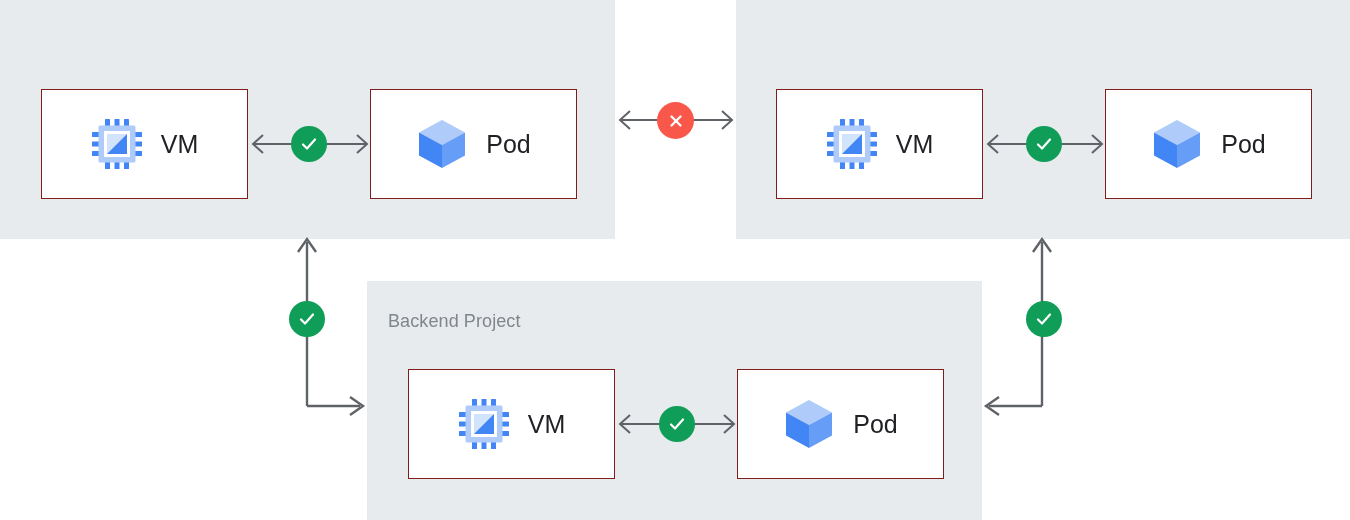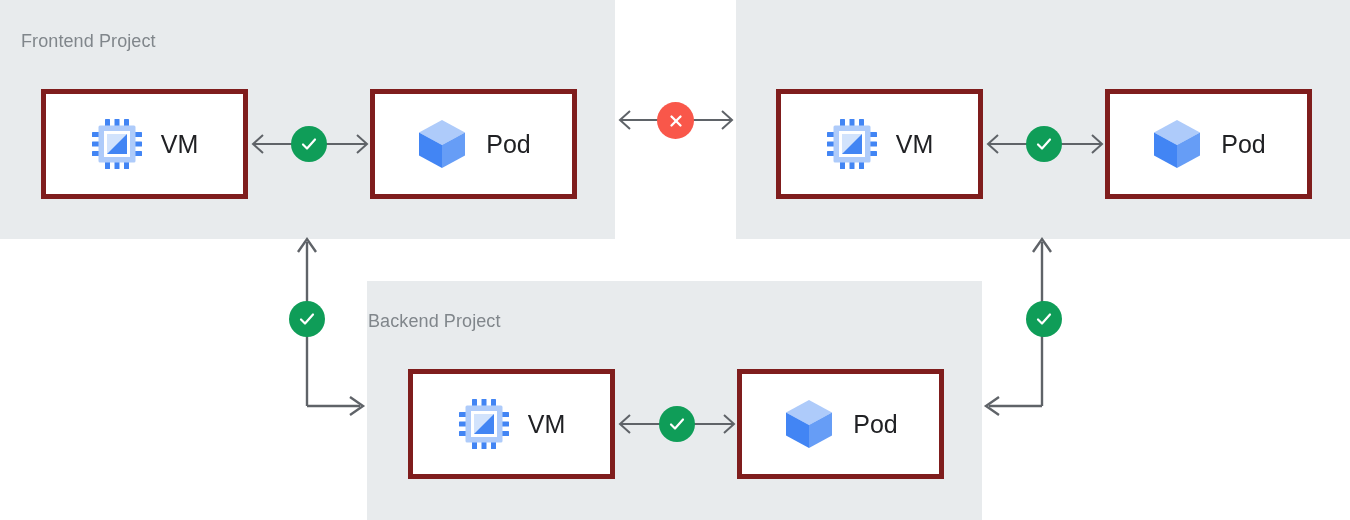--- a/index.html
+++ b/index.html
@@ -20,21 +20,21 @@
     font-size: 18px;
     color: #80868b;
     font-family: "Liberation Sans", sans-serif;
     letter-spacing: 0.1px;
     white-space: nowrap;
   }
 
   .card {
     position: absolute;
     background: #ffffff;
-    border: 5px solid #7f1d1d;
+    border: 1px solid #7f1d1d;
     display: flex;
     align-items: center;
     justify-content: center;
   }
   .card-inner {
     display: flex;
     align-items: center;
     gap: 18px;
   }
   .card-label {
@@ -55,21 +55,20 @@
     justify-content: center;
   }
   .badge svg { display: block; }
 </style>
 </head>
 <body>
 
 <div id="stage">
 
   <div class="panel" style="left:0px; top:0px; width:615px; height:239px;"></div>
-  <div class="panel-title" style="left:21px; top:31px;">Frontend Project</div>
 
   <div class="card" style="left:41px; top:89px; width:207px; height:110px;">
     <div class="card-inner">
       <span class="icon-box">
         <svg viewBox="0 0 52 52" width="52" height="52" aria-hidden="true">
           <g fill="#4285f4">
             <rect x="14" y="1" width="5" height="8" rx="0.6"></rect>
             <rect x="23.5" y="1" width="5" height="8" rx="0.6"></rect>
             <rect x="33" y="1" width="5" height="8" rx="0.6"></rect>
             <rect x="14" y="43" width="5" height="8" rx="0.6"></rect>
@@ -176,21 +175,21 @@
     <polyline points="14,5 4,14 14,23" fill="none" stroke="#5f6368" stroke-width="2"></polyline>
     <polyline points="108,5 118,14 108,23" fill="none" stroke="#5f6368" stroke-width="2"></polyline>
   </svg>
   <div class="badge" style="left:1026px; top:126px; width:36px; height:36px; background:#0f9d58;">
     <svg width="22" height="22" viewBox="0 0 22 22">
       <polyline points="5,11.5 9,15.5 17,6.5" fill="none" stroke="#ffffff" stroke-width="2.2" stroke-linecap="round" stroke-linejoin="round"></polyline>
     </svg>
   </div>
 
   <div class="panel" style="left:367px; top:281px; width:615px; height:239px;"></div>
-  <div class="panel-title" style="left:368px; top:311px;">Backend Project</div>
+  <div class="panel-title" style="left:388px; top:311px;">Backend Project</div>
 
   <div class="card" style="left:408px; top:369px; width:207px; height:110px;">
     <div class="card-inner">
       <span class="icon-box">
         <svg viewBox="0 0 52 52" width="52" height="52" aria-hidden="true">
           <g fill="#4285f4">
             <rect x="14" y="1" width="5" height="8" rx="0.6"></rect>
             <rect x="23.5" y="1" width="5" height="8" rx="0.6"></rect>
             <rect x="33" y="1" width="5" height="8" rx="0.6"></rect>
             <rect x="14" y="43" width="5" height="8" rx="0.6"></rect>

